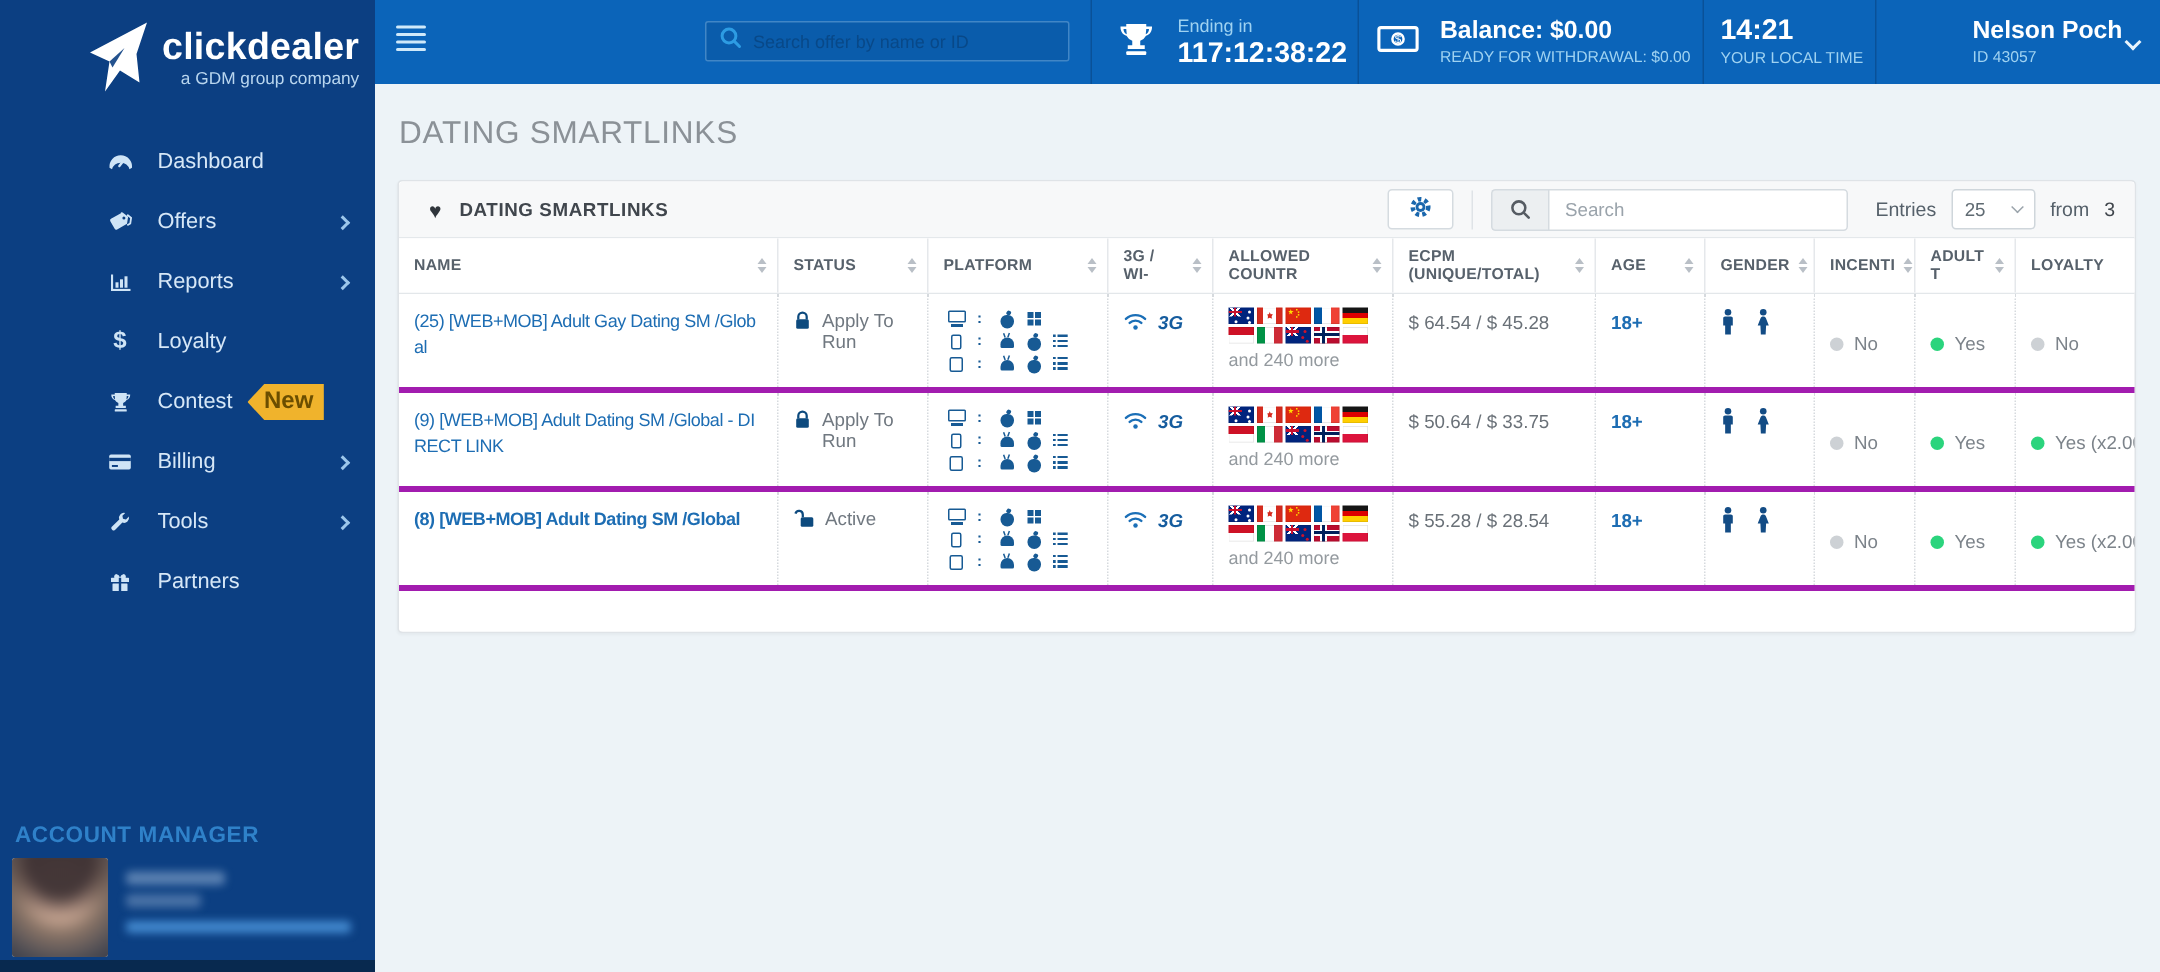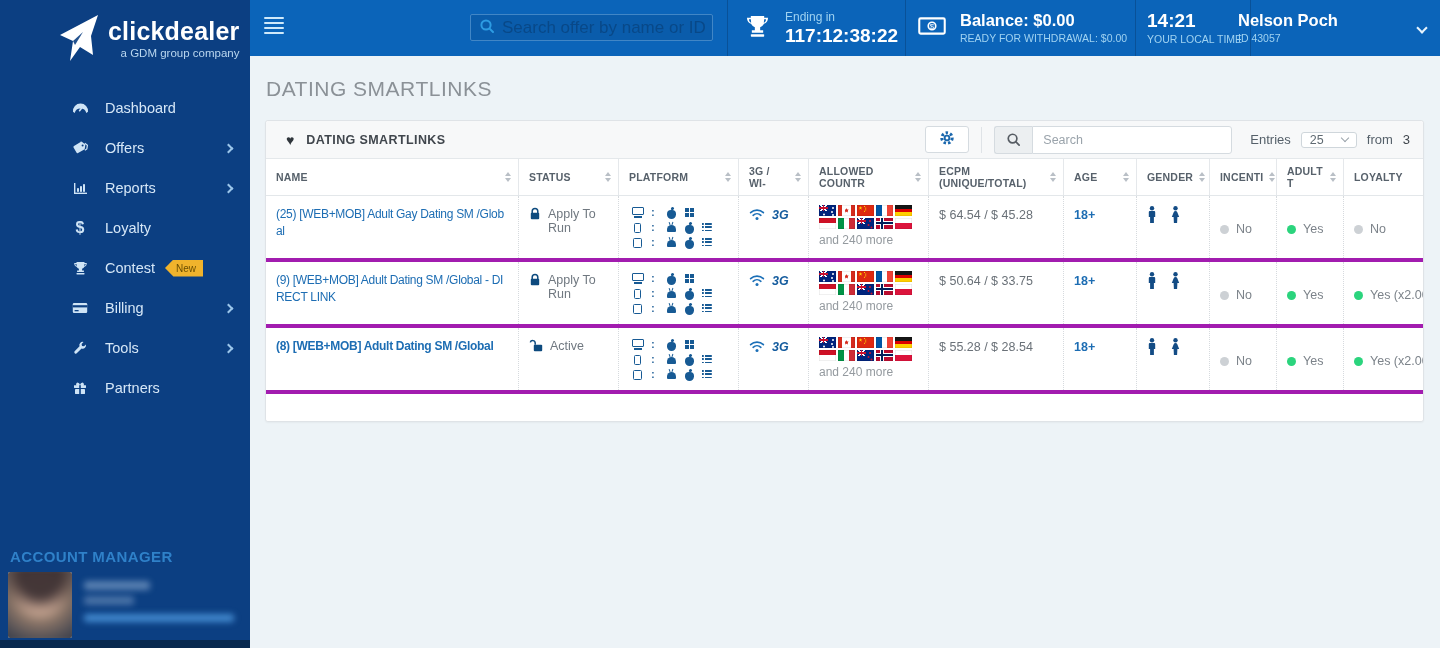--- a/index.html
+++ b/index.html
@@ -30,41 +30,41 @@
   .logo-tag{color:#b9d6ef;font-size:11.5px;text-align:right;margin-top:3px;}
   .nav{margin-top:12px;}
   .nav-item{position:relative;display:flex;align-items:center;height:40px;padding:0 18px 0 22px;color:#d6e7f7;font-size:14.5px;cursor:pointer;}
   .nav-item .nico{width:20px;display:flex;justify-content:center;margin-right:15px;flex:none;}
   .nav-group{background:var(--sidebar-group);}
   .nav-sub{position:relative;display:flex;align-items:center;height:34px;padding-left:47px;color:#e4eefb;font-size:14.5px;cursor:pointer;}
   .nav-sub.hl{background:var(--sidebar-active);}
   .ptr{position:absolute;left:0;top:50%;margin-top:-7px;width:0;height:0;border-top:7px solid transparent;border-bottom:7px solid transparent;border-left:7px solid #6fb5e9;}
   .chev{width:7px;height:7px;border-right:2px solid #9cc6ea;border-bottom:2px solid #9cc6ea;transform:rotate(-45deg);margin-left:auto;flex:none;}
   .chev.down{transform:rotate(45deg);margin-top:-3px;}
-  .badge{margin-left:10px;background:#f0b32c;color:#6b4e00;font-size:10px;font-weight:normal;padding:3px 7px 3px 11px;clip-path:polygon(0 50%,22% 0,100% 0,100% 100%,22% 100%);}
+  .badge{margin-left:10px;background:#f0b32c;color:#6b4e00;font-size:16px;font-weight:bold;padding:3px 7px 3px 11px;clip-path:polygon(0 50%,22% 0,100% 0,100% 100%,22% 100%);}
   .dollar-ic{color:var(--icon-lt);font-size:16px;font-weight:bold;line-height:1;}
   .am-label{position:absolute;left:10px;top:548px;color:#2f81c9;font-size:15px;font-weight:bold;letter-spacing:.4px;}
   .avatar{position:absolute;left:8px;top:572px;width:64px;height:66px;background:#dfe7ef;overflow:hidden;border-radius:2px;}
   .avatar::before{content:'';position:absolute;inset:-8px;background:
     radial-gradient(circle at 50% 14%, rgba(60,48,50,.95) 0 26%, transparent 46%),
     radial-gradient(circle at 50% 36%, #d8b39e 0 24%, #8a7466 44%, #4a4a52 74%, #2e3340 100%);
     filter:blur(4px);}
   .blurbar{position:absolute;border-radius:3px;filter:blur(3px);}
   .bb1{left:84px;top:581px;width:66px;height:9px;background:rgba(185,208,235,.45);}
   .bb2{left:84px;top:596px;width:50px;height:9px;background:rgba(185,208,235,.35);}
   .bb3{left:84px;top:614px;width:150px;height:8px;background:rgba(80,155,225,.8);}
   .side-strip{position:absolute;left:0;top:640px;width:250px;height:8px;background:#08294f;}
 
   
   .topbar{position:absolute;left:250px;top:0;right:0;height:56px;background:var(--topbar-bg);}
   .tb-div{position:absolute;top:0;width:1px;height:56px;background:rgba(6,47,92,.35);}
   .hamburger{position:absolute;left:14px;top:17px;width:20px;cursor:pointer;}
   .hamburger i{display:block;height:2px;background:#cfe9fa;margin-bottom:3px;border-radius:1px;}
   .tb-search{position:absolute;left:220px;top:14px;width:243px;height:27px;background:#0a5cab;border:1px solid #4186c6;border-radius:2px;display:flex;align-items:center;padding:0 8px;}
-  .tb-search input{flex:1;background:transparent;border:none;outline:none;color:#e5e5e5;font-size:17px;margin-left:7px;}
+  .tb-search input{flex:1;background:transparent;border:none;outline:none;color:#e5e5e5;font-size:12px;margin-left:7px;}
   .tb-search input::placeholder{color:rgba(8,57,108,.55);}
   .tb-sec{position:absolute;top:0;height:56px;display:flex;align-items:center;}
   .tb-2line .l1{font-size:12px;color:var(--lt-blue);line-height:1.25;}
   .tb-2line .l2{font-size:19px;font-weight:bold;color:#fff;line-height:1.15;}
   .tb-2line .big{font-size:16.5px;font-weight:bold;color:#fff;line-height:1.2;}
   .tb-2line .sub{font-size:10.5px;color:var(--lt-blue);line-height:1.35;}
   .wchev{width:8px;height:8px;border-right:2px solid #e8f4fd;border-bottom:2px solid #e8f4fd;transform:rotate(45deg);}
 
   
   .main{position:absolute;left:250px;top:56px;right:0;bottom:0;background:var(--content-bg);padding:21px 16px 0 15px;}
@@ -73,21 +73,21 @@
   .panel-hdr{height:38px;background:#f7f8f9;border-bottom:1px solid #e4e8eb;display:flex;align-items:center;padding:0 13px 0 20px;border-radius:3px 3px 0 0;}
   .heart{color:#2f353b;font-size:14px;margin-right:12px;}
   .panel-title{font-size:12.5px;font-weight:bold;color:#40464d;letter-spacing:.4px;}
   .gear-btn{margin-left:auto;width:44px;height:27px;background:#fff;border:1px solid #d5dbe0;border-radius:3px;display:flex;align-items:center;justify-content:center;cursor:pointer;}
   .hdr-sep{width:1px;height:26px;background:#dfe3e7;margin:0 12px;}
   .p-search{display:flex;height:28px;}
   .p-search .mag{width:38px;background:#eceff1;border:1px solid #d5dbe0;border-right:none;border-radius:3px 0 0 3px;display:flex;align-items:center;justify-content:center;}
   .p-search input{width:200px;border:1px solid #d5dbe0;border-radius:0 3px 3px 0;outline:none;padding:1px 10px;font-size:12.5px;color:#555;}
   .p-search input::placeholder{color:#9aa3ab;}
   .entries{display:flex;align-items:center;margin-left:18px;gap:10px;font-size:13px;color:#55606a;}
-  .ent-select{width:56px;height:16px;border:1px solid #cfd6db;border-radius:3px;background:#fff;display:flex;align-items:center;padding:0 8px;cursor:pointer;color:#5f6a72;font-size:12.5px;}
+  .ent-select{width:56px;height:27px;border:1px solid #cfd6db;border-radius:3px;background:#fff;display:flex;align-items:center;padding:0 8px;cursor:pointer;color:#5f6a72;font-size:12.5px;}
   .ent-select .sel-chev{margin-left:auto;width:6px;height:6px;border-right:1.5px solid #9aa3ab;border-bottom:1.5px solid #9aa3ab;transform:rotate(45deg);margin-top:-3px;}
 
   
   .grid-row{display:grid;grid-template-columns:var(--cols);}
   .th{display:flex;align-items:center;justify-content:space-between;height:36px;padding:0 7px 0 10px;font-size:10.5px;font-weight:bold;color:var(--hdr-txt);letter-spacing:.2px;border-left:1px solid #e5e8eb;cursor:pointer;background:#fff;}
   .th:first-child{border-left:none;}
   .thead{border-bottom:1px solid #e3e7ea;}
   .sort{display:inline-flex;flex-direction:column;gap:2px;margin-left:6px;flex:none;}
   .sort i{width:0;height:0;border-left:3.5px solid transparent;border-right:3.5px solid transparent;}
   .sort .up{border-bottom:4px solid #b9bfc6;}
@@ -300,21 +300,21 @@
       </span>
     </div>
     <div class="tb-div" style="left:885px"></div>
     <div class="tb-sec" style="left:897px">
       <span class="tb-2line">
         <div class="l2">14:21</div>
         <div class="sub">YOUR LOCAL TIME</div>
       </span>
     </div>
     <div class="tb-div" style="left:1000px"></div>
-    <div class="tb-sec" style="left:988px;right:14px">
+    <div class="tb-sec" style="left:1065px;right:14px">
       <span class="tb-2line">
         <div class="big">Nelson Poch</div>
         <div class="sub">ID 43057</div>
       </span>
       <span class="wchev" style="margin-left:auto"></span>
     </div>
   </header>
 
   <main class="main">
     <h1 class="page-title">DATING SMARTLINKS</h1>

